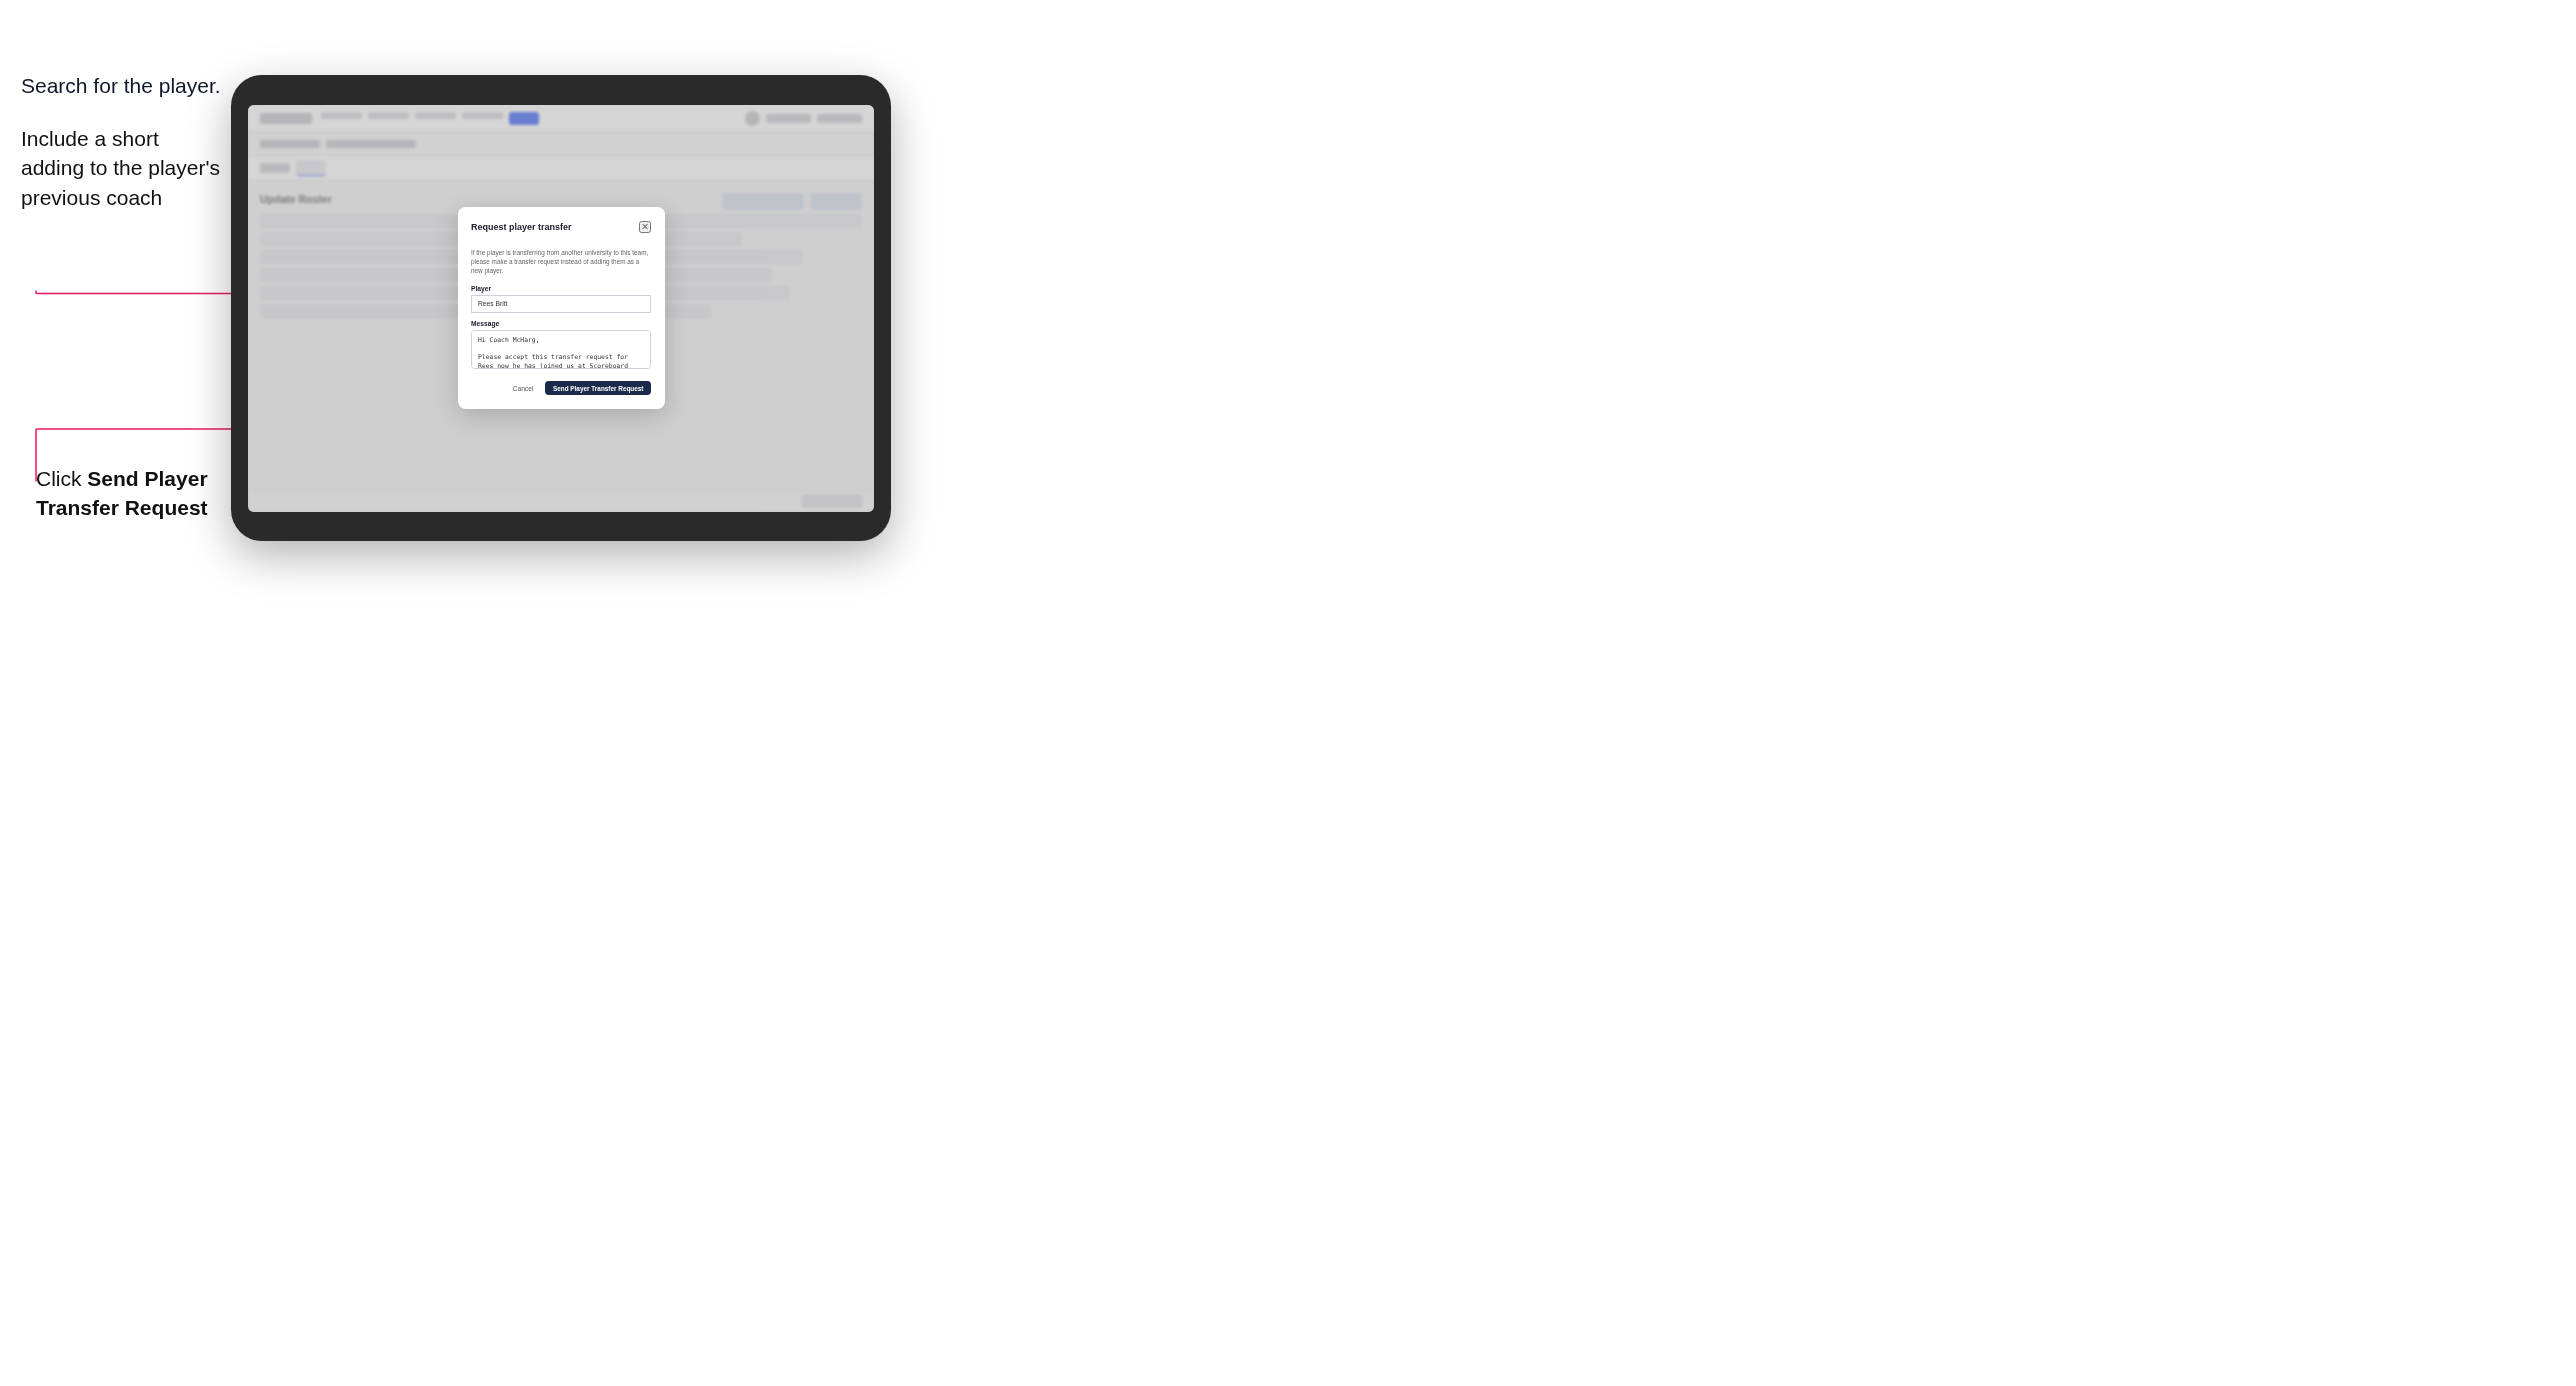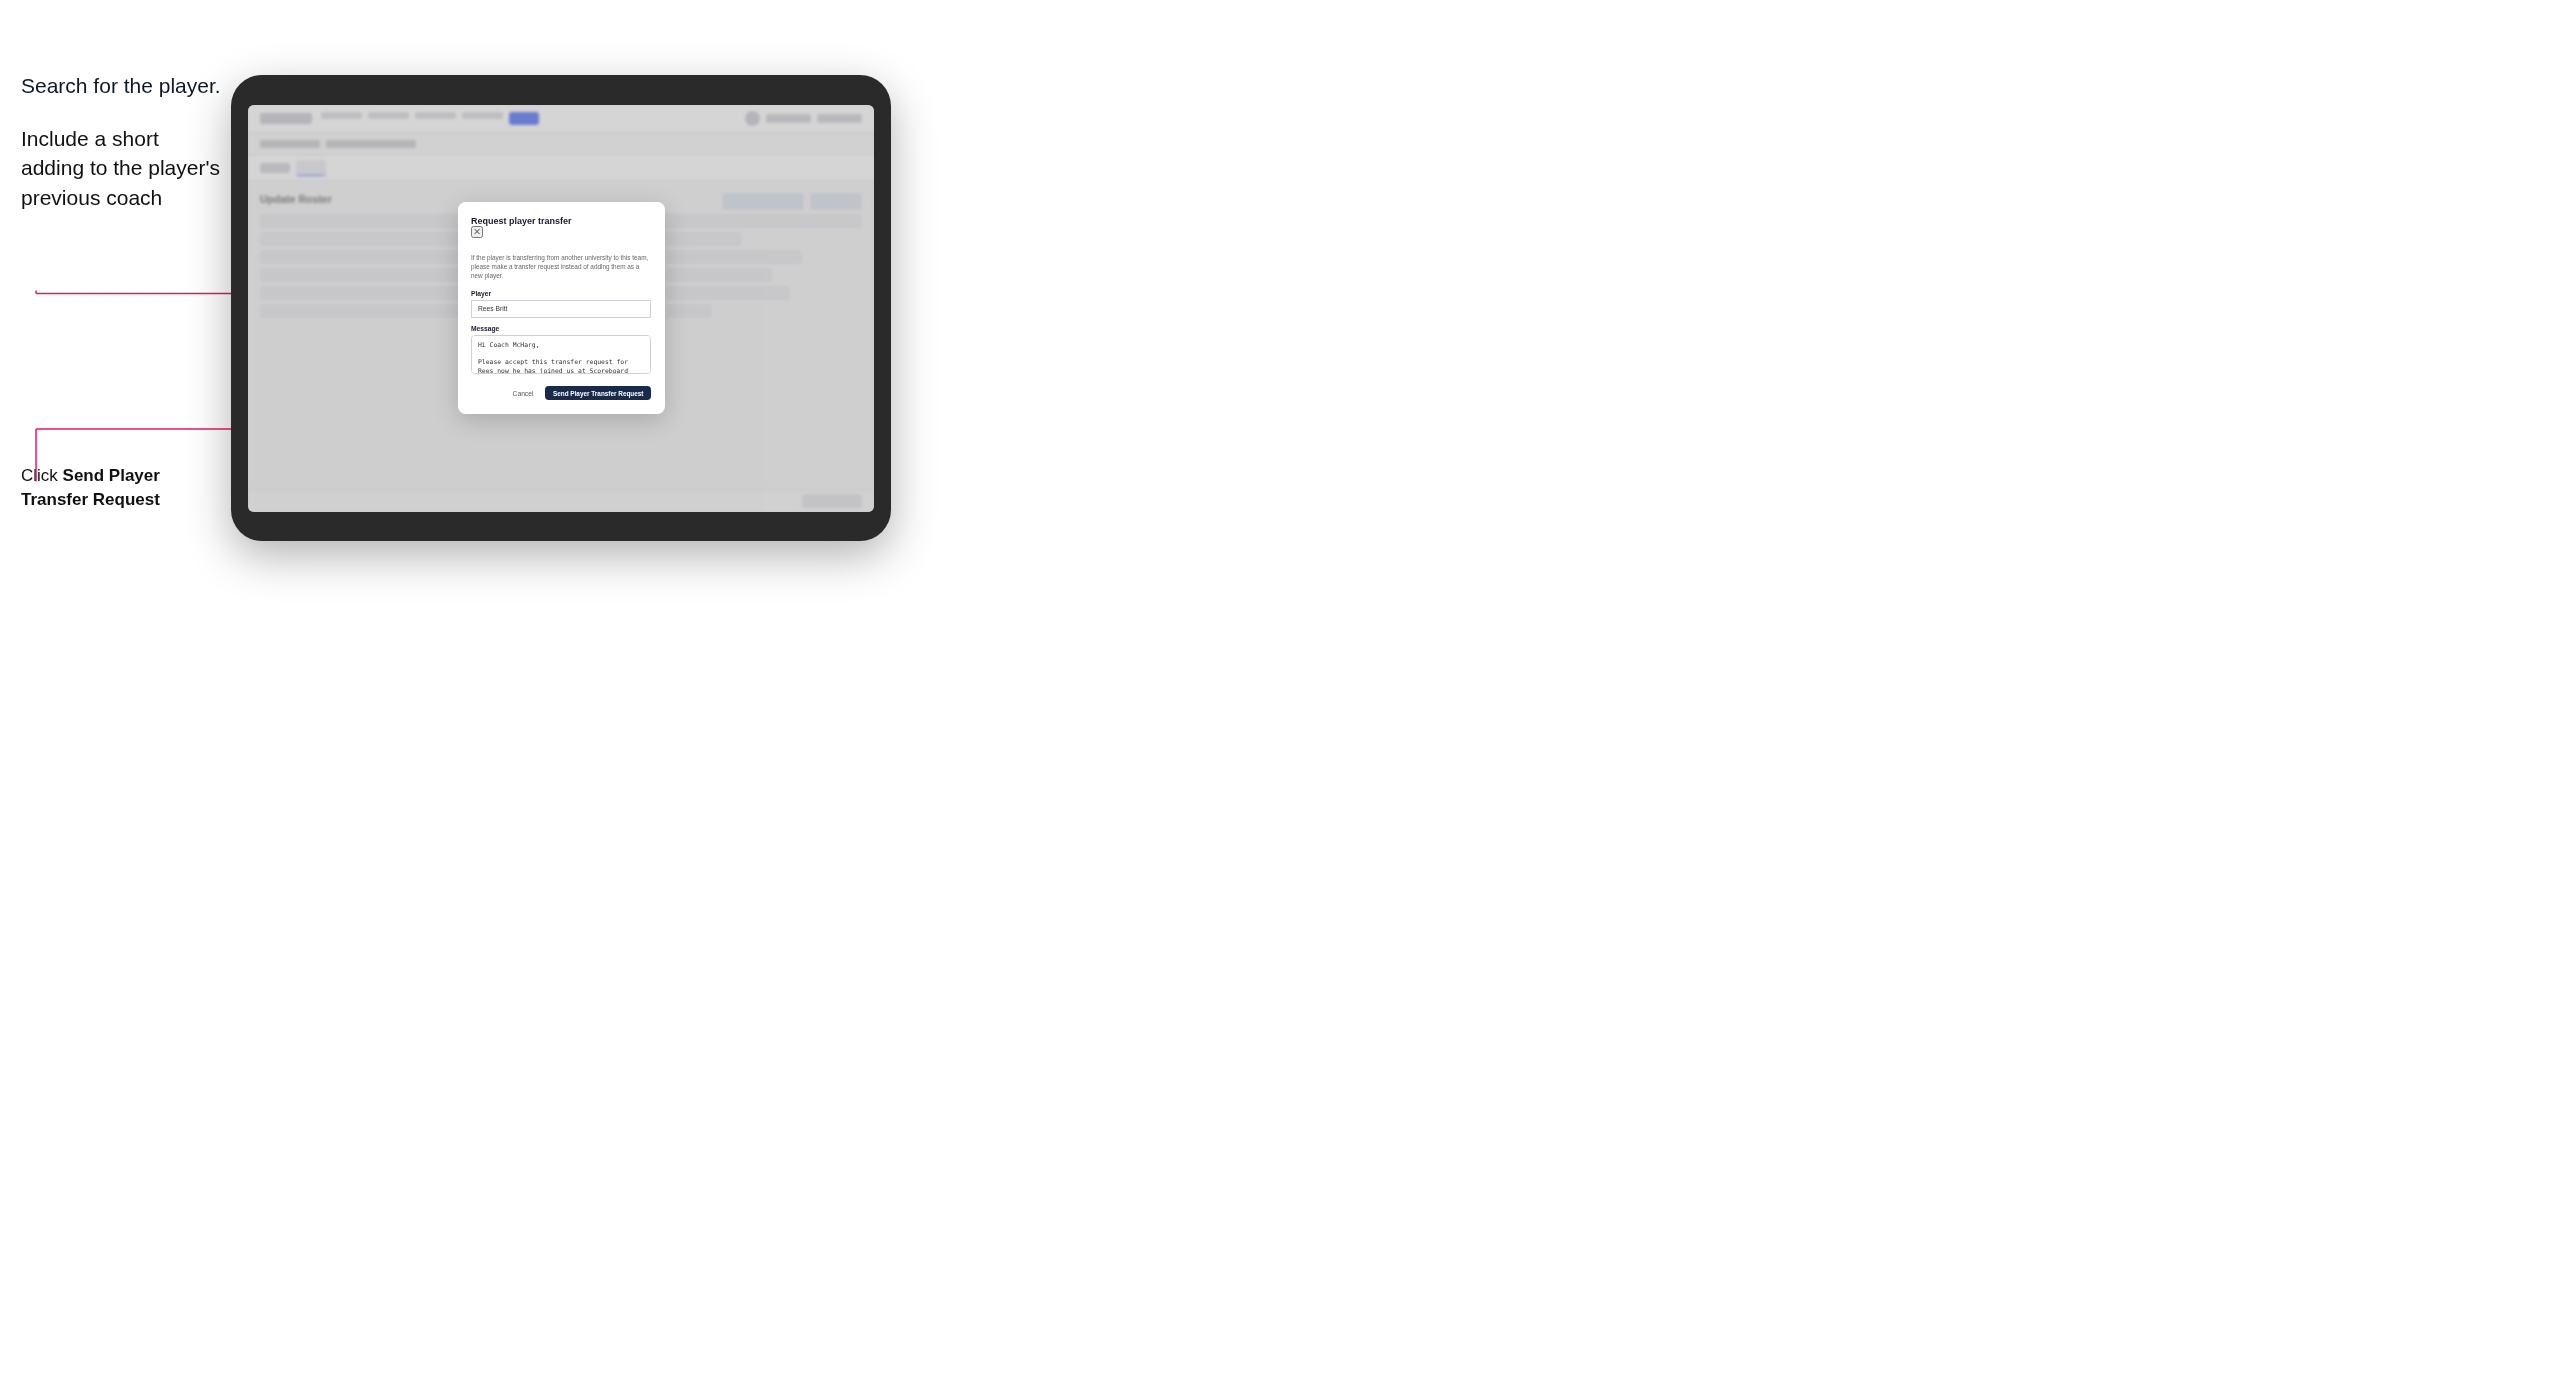--- a/index.html
+++ b/index.html
@@ -28,22 +28,22 @@
       left: 21px;
       font-size: 21px;
       color: #111;
       line-height: 1.4;
       width: 202px;
     }
 
     .annotation-click {
       position: absolute;
       top: 464px;
-      left: 21px;
-      font-size: 17px;
+      left: 36px;
+      font-size: 21px;
       color: #111;
       line-height: 1.4;
       width: 202px;
     }
 
     .annotation-click strong {
       font-weight: 700;
     }
 
     
@@ -233,23 +233,23 @@
       background: #fff;
       border-radius: 7.5px;
       box-shadow: 0 6px 24px rgba(0,0,0,0.18);
       width: 207px;
       padding: 13.5px;
       position: relative;
     }
 
     .modal-header {
       display: flex;
+      align-items: center;
       justify-content: space-between;
       margin-bottom: 16px;
-      flex-direction: column;
     }
 
     .modal-title {
       font-size: 9px;
       font-weight: 700;
       color: #1a1a2e;
     }
 
     .modal-close {
       width: 12px;

